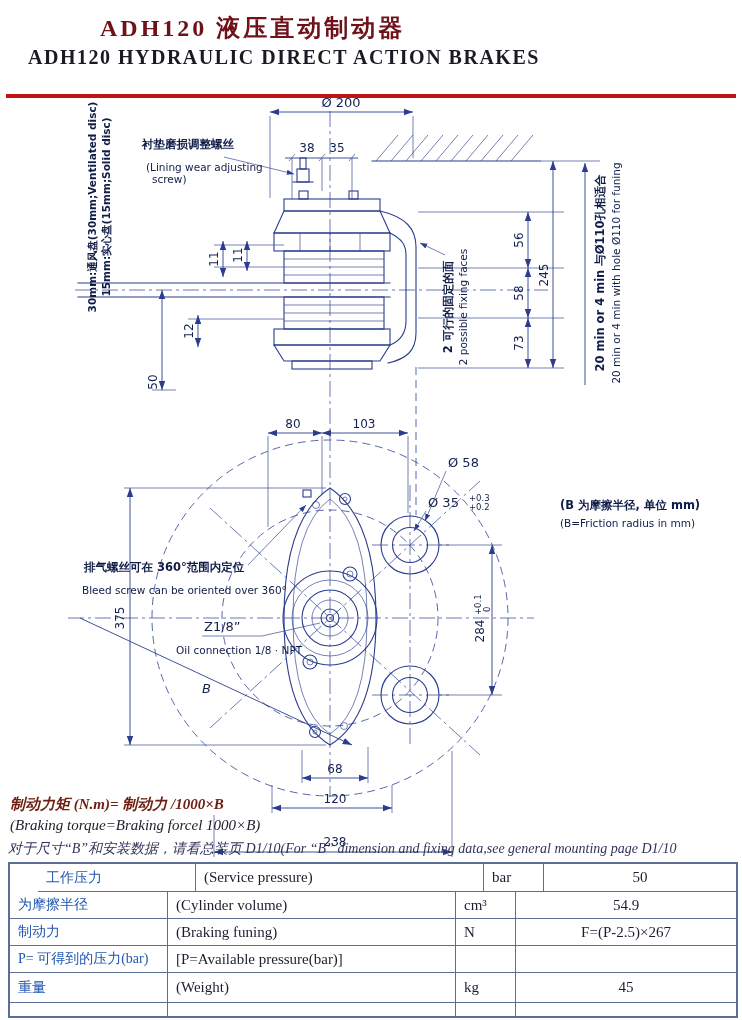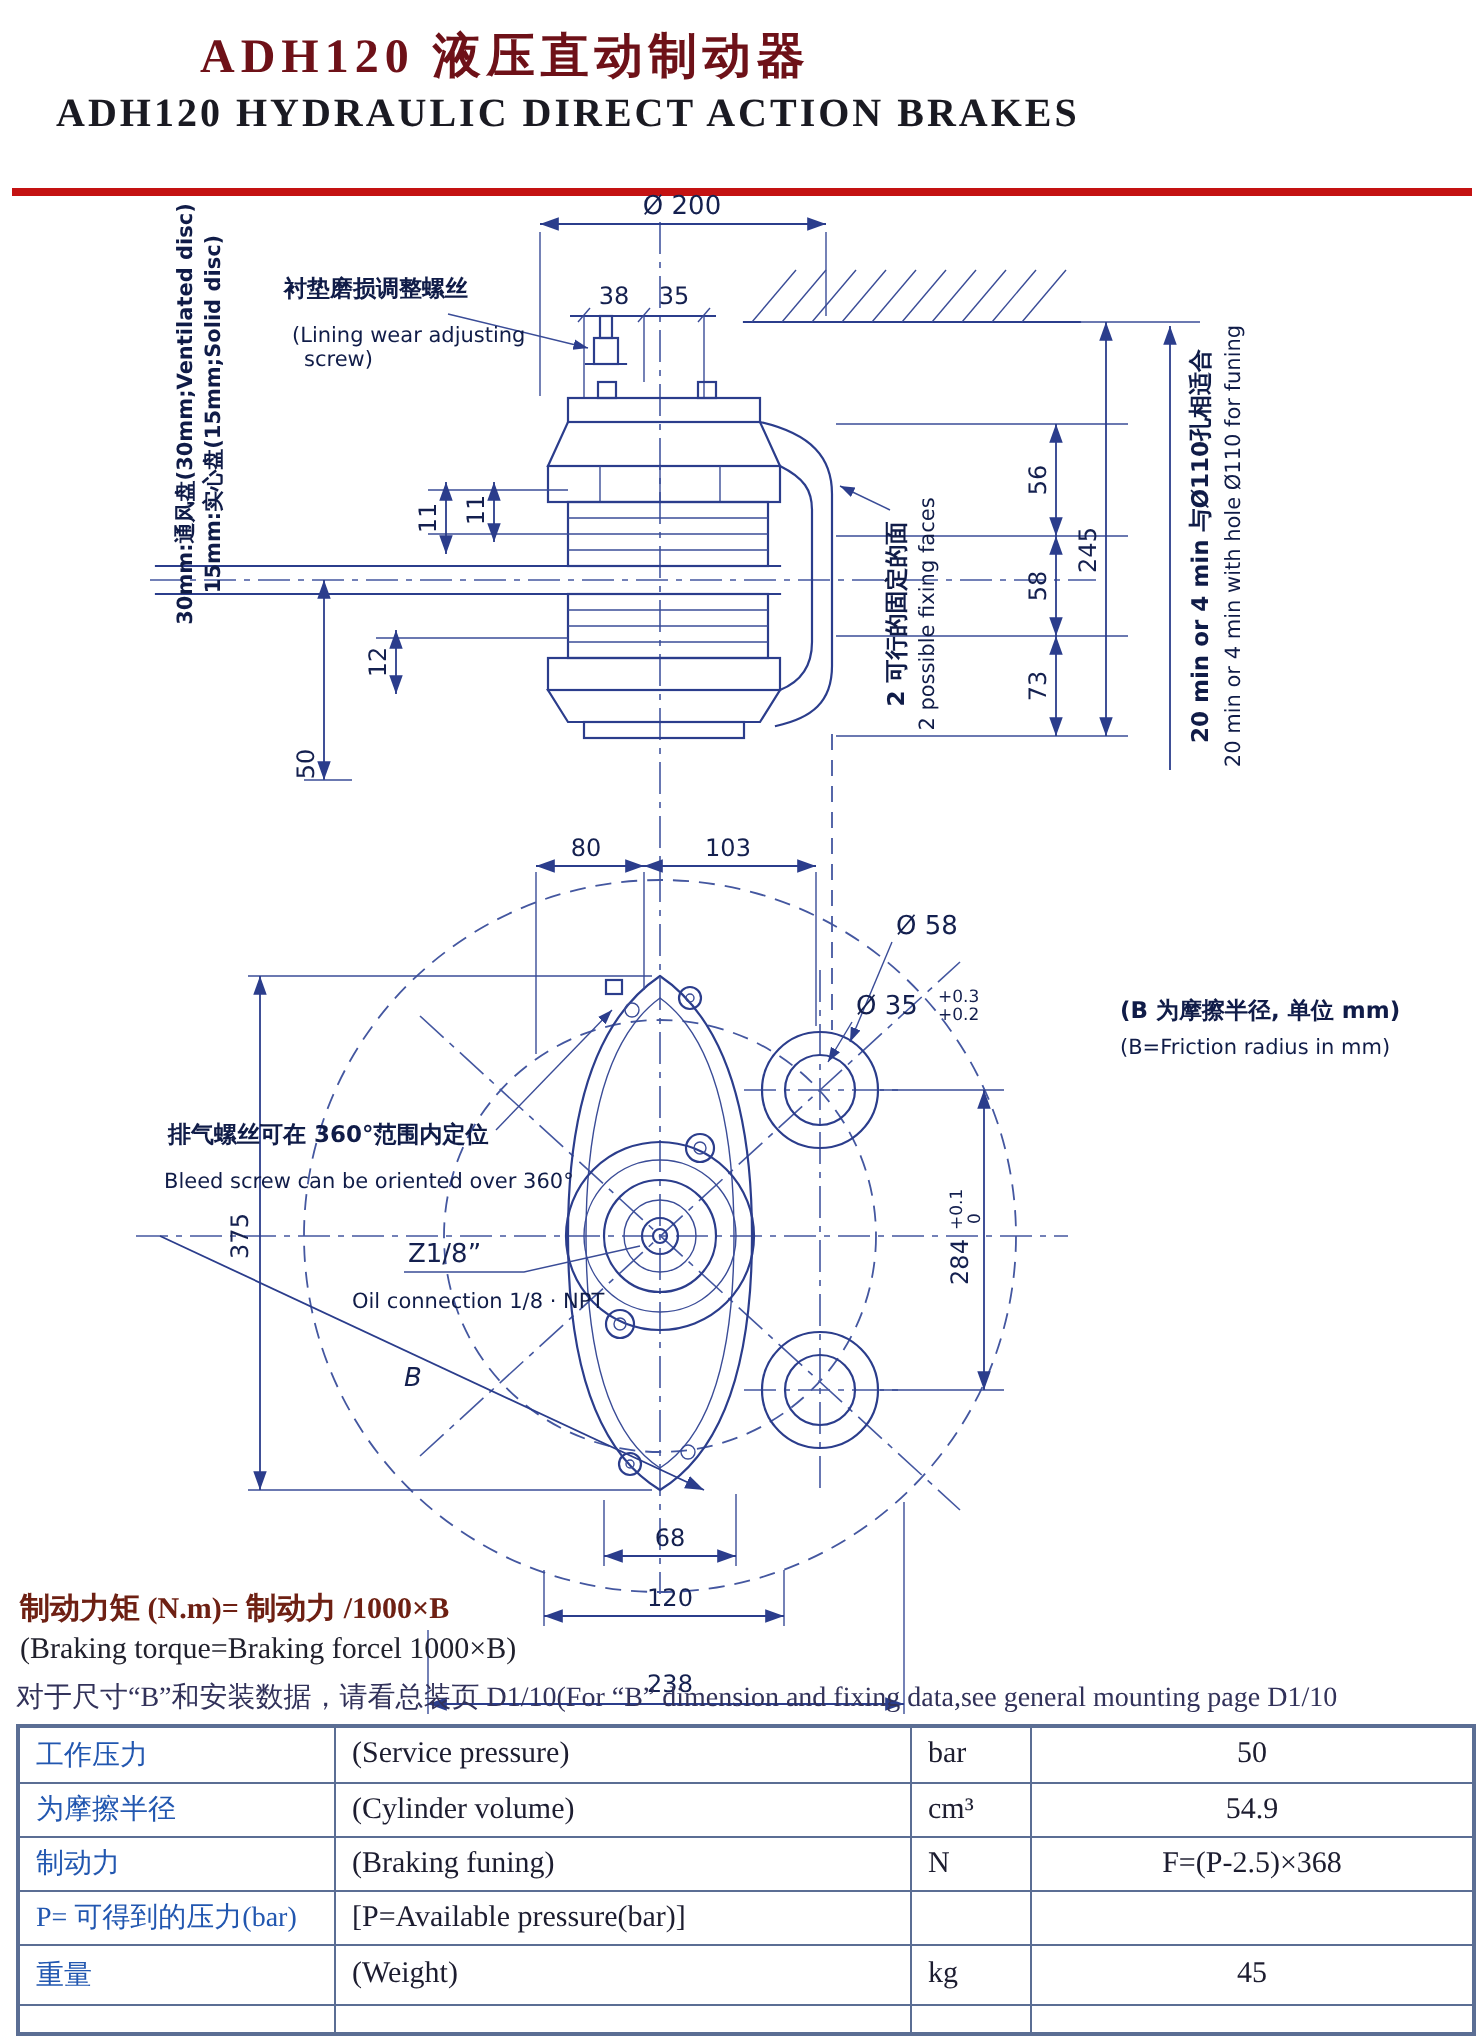--- a/index.html
+++ b/index.html
@@ -19,28 +19,28 @@
   .dsh{stroke:#4457a0;stroke-width:0.9;fill:none;stroke-dasharray:8 5;}
   .dim-line{stroke:#2b3d8c;stroke-width:0.9;fill:none;}
   text.dim{font-family:"DejaVu Sans",sans-serif;font-size:12px;fill:#14204f;}
   text.dimL{font-size:13px;}
   text.sm{font-size:8.5px;}
   text.it{font-style:italic;}
   text.zht{font-family:"DejaVu Sans",sans-serif;font-size:11.5px;font-weight:bold;fill:#101c48;}
   text.zhs{font-size:10.5px;}
   text.ent{font-family:"DejaVu Sans",sans-serif;font-size:10.5px;fill:#101c48;}
   
-  .note{position:absolute;font-family:"Liberation Serif",serif;}
+  .note{position:absolute;font-style:italic;font-family:"Liberation Serif",serif;}
   .note1{left:10px;top:795px;font-size:15px;font-weight:bold;color:#6e2013;}
   .note2{left:10px;top:817px;font-size:15px;color:#20202c;}
   .note3{left:8px;top:840px;font-size:14px;color:#32325a;}
   
   .datatable{position:absolute;left:8px;top:862px;width:726px;border:2px solid #5b6e94;background:transparent;}
   .trow{display:grid;grid-template-columns:158px 288px 60px 1fr;border-bottom:1px solid #5b6e94;height:26px;}
-  .trow.r0{height:27px;} .trow.r4{height:29px;} .trow.r5{height:13px;border-bottom:none;}
+  .trow.r0{height:27px;margin-left:28px;} .trow.r4{height:29px;} .trow.r5{height:13px;border-bottom:none;}
   .cell{border-right:1px solid #5b6e94;padding:0 8px;display:flex;align-items:center;
         font-size:15px;font-family:"Liberation Serif",serif;overflow:hidden;white-space:nowrap;}
   .cell:last-child{border-right:none;}
   .zh-cell{color:#2257b0;font-size:14px;}
   .en-cell{color:#1d1d30;}
   .unit-cell{color:#1d1d30;}
   .val-cell{justify-content:center;color:#1d1d30;}
 </style>
 </head>
 <body>
@@ -345,21 +345,21 @@
     <div class="trow r1">
       <div class="cell zh-cell">为摩擦半径</div>
       <div class="cell en-cell">(Cylinder volume)</div>
       <div class="cell unit-cell">cm³</div>
       <div class="cell val-cell">54.9</div>
     </div>
     <div class="trow r2">
       <div class="cell zh-cell">制动力</div>
       <div class="cell en-cell">(Braking funing)</div>
       <div class="cell unit-cell">N</div>
-      <div class="cell val-cell">F=(P-2.5)×368</div>
+      <div class="cell val-cell">F=(P-2.5)×267</div>
     </div>
     <div class="trow r3">
       <div class="cell zh-cell">P= 可得到的压力(bar)</div>
       <div class="cell en-cell">[P=Available pressure(bar)]</div>
       <div class="cell unit-cell"></div>
       <div class="cell val-cell"></div>
     </div>
     <div class="trow r4">
       <div class="cell zh-cell">重量</div>
       <div class="cell en-cell">(Weight)</div>

